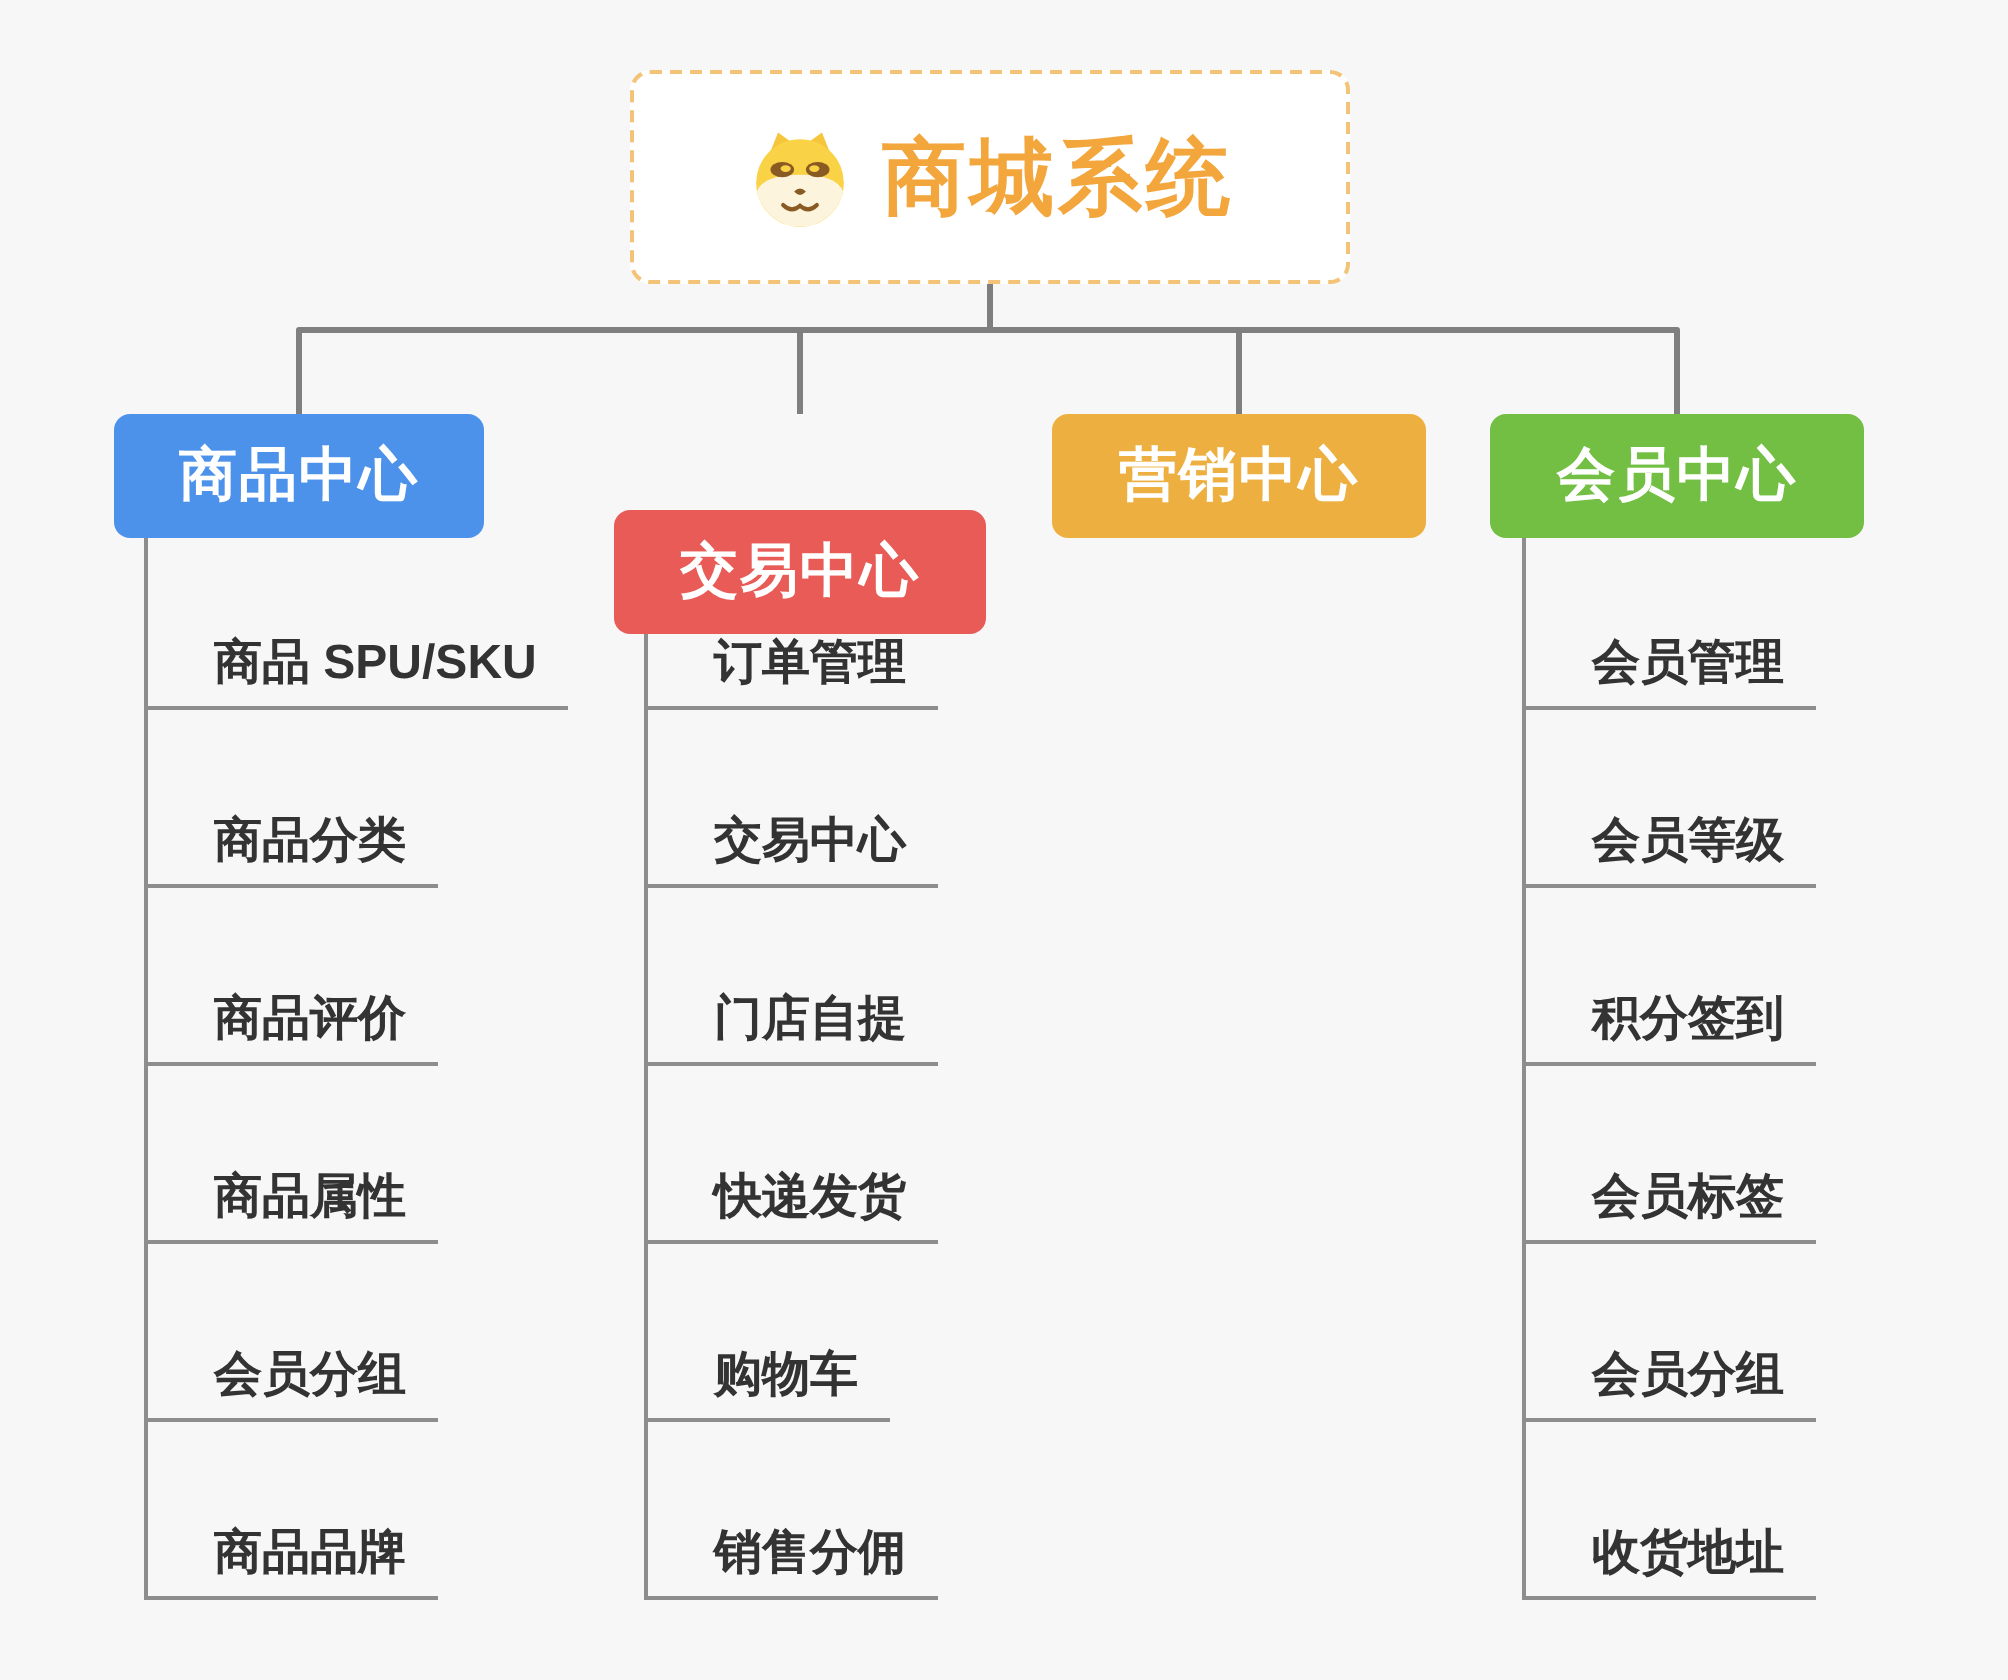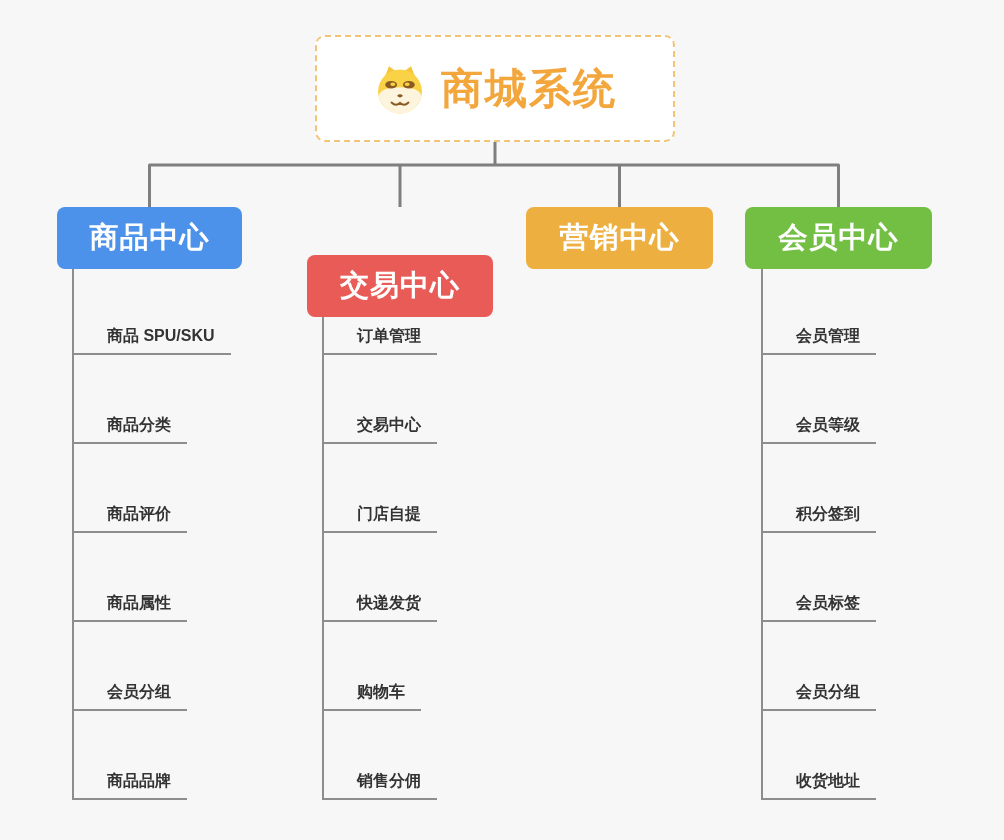--- a/index.html
+++ b/index.html
@@ -82,21 +82,21 @@
   .col-4 { left: 761px; }
   .leaf {
     height: 89px;
     display: flex;
     align-items: flex-end;
   }
   .leaf-label {
     display: inline-block;
     border-bottom: 2px solid #8d8d8d;
     padding: 0 16px 6px 33px;
-    font-size: 16px;
+    font-size: 24px;
     color: #333333;
     white-space: nowrap;
   }
 </style>
 </head>
 <body>
 
 <div class="stage">
 
   <svg class="connector-layer" viewBox="0 0 1004 840" xmlns="http://www.w3.org/2000/svg">

